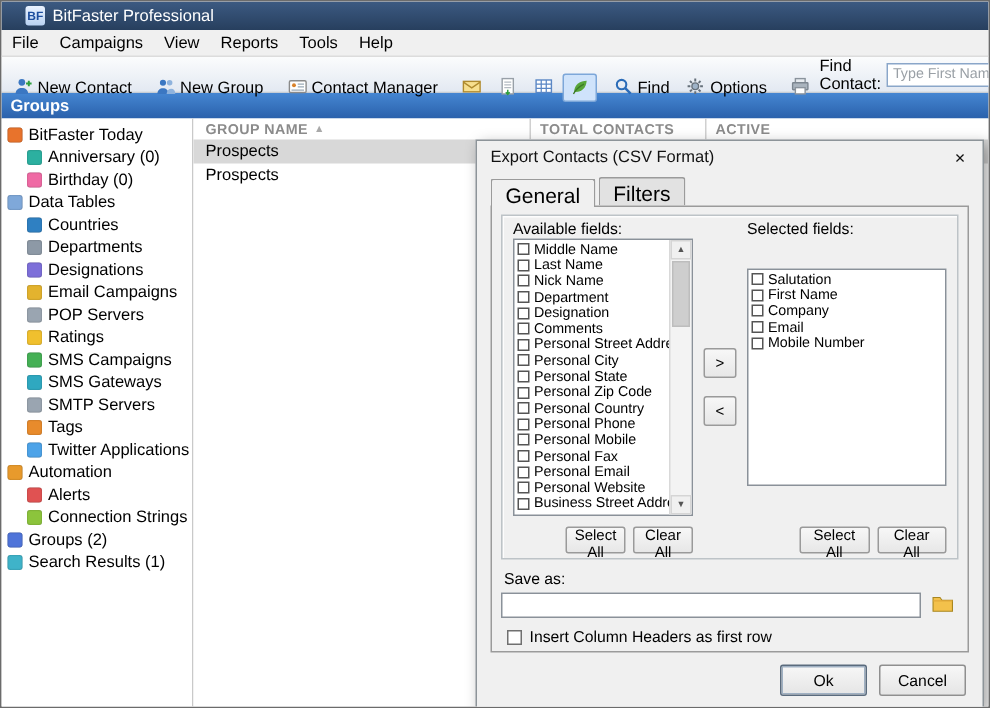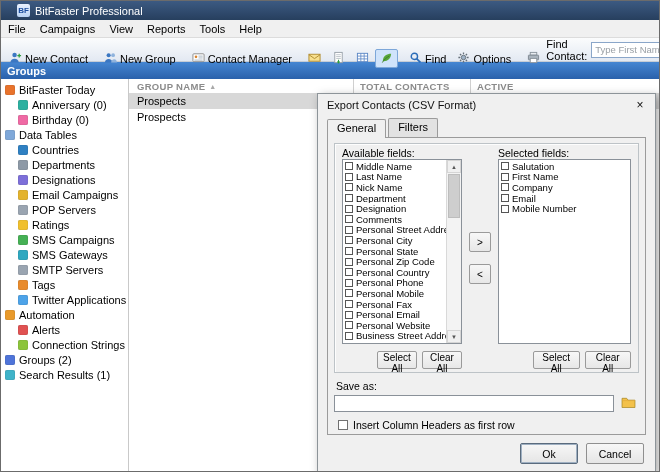--- a/index.html
+++ b/index.html
@@ -38,27 +38,27 @@
   .th2{width:110px;border-left:1px solid #d0d0d0;padding-left:6px;height:100%;display:flex;align-items:center;}
   .th3{flex:1;border-left:1px solid #d0d0d0;padding-left:6px;height:100%;display:flex;align-items:center;}
   .sort{font-size:7px;color:#a9a9a9;}
   .grow{height:16px;display:flex;align-items:center;font-size:11px;padding-left:8px;cursor:default;}
   .grow.sel{background:#d8d8d8;}
   
   .dialog{position:absolute;left:316px;top:92px;width:339px;height:380px;background:#f0f0f0;border:1px solid #8d9499;box-shadow:3px 3px 9px rgba(0,0,0,.35);z-index:5;box-sizing:border-box;display:flex;flex-direction:column;}
   .dtitle{height:22px;display:flex;align-items:center;padding-left:9px;font-size:11px;color:#111;flex:0 0 auto;}
   .dclose{margin-left:auto;width:30px;height:22px;display:flex;align-items:center;justify-content:center;font-size:12px;cursor:default;}
   .tabstrip{display:flex;padding:2px 0 0 9px;height:19px;flex:0 0 auto;}
-  .tab{font-size:11px;padding:2px 9px 2px 9px;border:1px solid #9b9b9b;border-bottom:none;background:#e2e2e2;margin-right:2px;border-radius:2px 2px 0 0;cursor:default;position:relative;}
+  .tab{font-size:14px;padding:2px 9px 2px 9px;border:1px solid #9b9b9b;border-bottom:none;background:#e2e2e2;margin-right:2px;border-radius:2px 2px 0 0;cursor:default;position:relative;}
   .tab.active{background:#f0f0f0;top:1px;z-index:3;padding-bottom:3px;}
   .tabpage{margin:0 9px;border:1px solid #9b9b9b;background:#f0f0f0;height:298px;padding:5px 6px;box-sizing:border-box;position:relative;z-index:1;flex:0 0 auto;}
   .gbox{border:1px solid #bdc3c7;box-shadow:1px 1px 0 #fdfdfd inset;height:230px;box-sizing:border-box;padding:3px 7px;display:flex;}
   .colL{width:120px;display:flex;flex-direction:column;flex:0 0 auto;}
   .colM{width:36px;display:flex;flex-direction:column;align-items:center;justify-content:center;gap:12px;flex:0 0 auto;}
-  .colR{flex:1;display:flex;flex-direction:column;}
+  .colR{flex:1;display:flex;flex-direction:column;gap:20px;}
   .flabel{font-size:10.5px;height:14px;}
   .listbox{background:#fff;border:1px solid #8a9199;height:230px;box-sizing:border-box;display:flex;overflow:hidden;}
   .items{flex:1;padding:1px 0 0 1px;overflow:hidden;}
   .fld{display:flex;align-items:center;gap:3px;height:10.6px;font-size:9.5px;white-space:nowrap;overflow:hidden;cursor:default;}
   .cb{width:8px;height:8px;border:1px solid #555;background:#fff;flex:0 0 auto;margin-left:1px;box-sizing:border-box;}
   .vscroll{width:14px;background:#f3f3f3;border-left:1px solid #d9d9d9;display:flex;flex-direction:column;flex:0 0 auto;}
   .varrow{height:13px;display:flex;align-items:center;justify-content:center;font-size:6px;color:#555;background:#f0f0f0;border:1px solid #d5d5d5;box-sizing:border-box;}
   .varrow.bottom{margin-top:auto;}
   .vthumb{height:42px;background:#cecece;border:1px solid #bdbdbd;margin:1px;}
   .btnrow{display:flex;gap:5px;margin-top:7px;padding-left:35px;}

